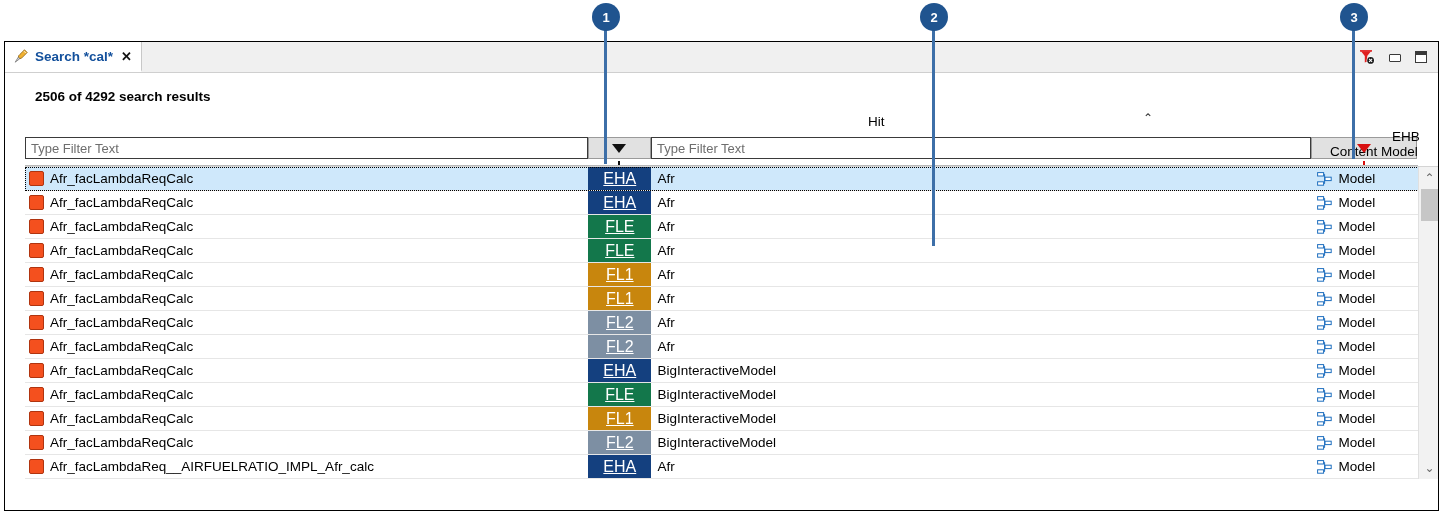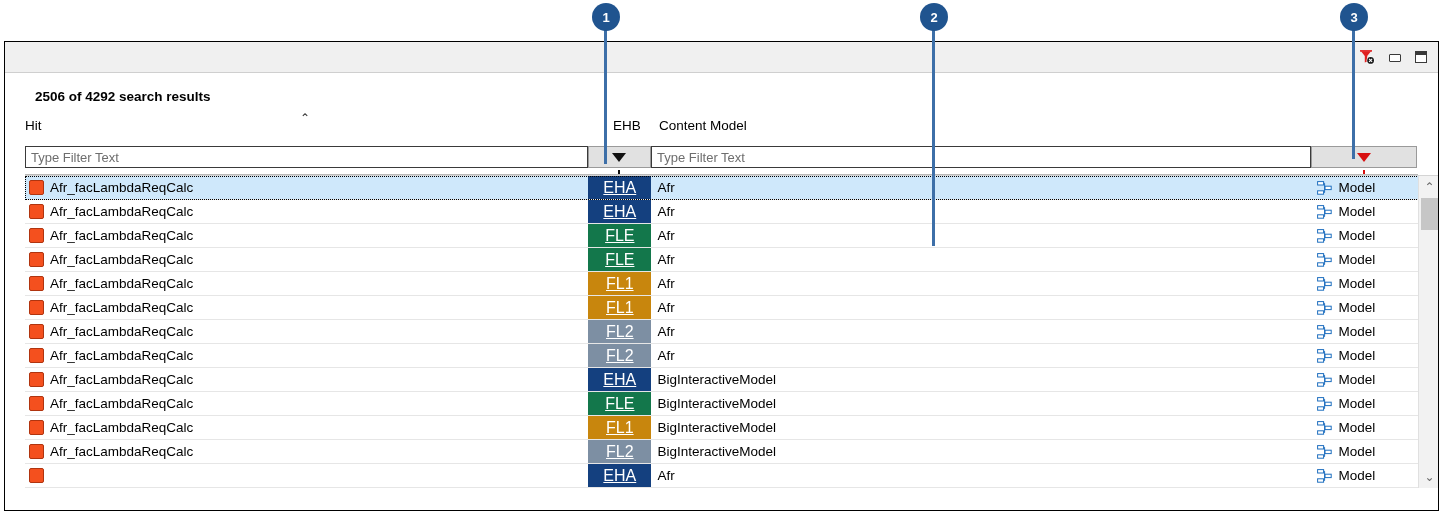--- a/index.html
+++ b/index.html
@@ -121,20 +121,21 @@
 
   .header-row{
     display:flex;
     align-items:flex-end;
     height:22px;
     margin-top:10px;
     padding-left:20px;
     box-sizing:border-box;
     font-size:13.5px;
     color:#000000;
+    flex-direction:column;
   }
   .header-cell{
     position:relative;
     box-sizing:border-box;
     height:22px;
     display:flex;align-items:center;
   }
   .sort-caret{
     position:absolute;
     left:275px;top:-2px;
@@ -142,21 +143,21 @@
     color:#333;
     line-height:1;
   }
 
   
   .filter-row{
     display:flex;
     padding-left:20px;
     box-sizing:border-box;
     height:22px;
-    margin-top:10px;
+    margin-top:1px;
   }
   .filter-input{
     box-sizing:border-box;
     height:22px;
     border:1px solid #3a3a3a;
     background:#ffffff;
     font-size:13px;
     color:#6e6e6e;
     padding:0 5px;
     display:flex;align-items:center;
@@ -278,20 +279,31 @@
     <div class="callout" style="left: 592px; top: 3px; background: rgb(32, 84, 143);">1</div>
     <div class="callout-line" style="left: 932px; top: 29px; height: 217px;"></div>
     <div class="callout" style="left: 920px; top: 3px; background: rgb(32, 84, 143);">2</div>
     <div class="callout-line" style="left: 1352px; top: 29px; height: 130px;"></div>
     <div class="callout" style="left: 1340px; top: 3px; background: rgb(32, 84, 143);">3</div>
   </div>
 
 <div class="window">
 
   <div class="tabbar">
+    <div class="tab">
+      <span class="icon-pin">
+        <svg width="16" height="16" viewBox="0 0 16 16">
+          <path d="M11.5 1.8 L14.2 4.5 L9.6 9.1 L8.5 10.2 L6.9 10.6 L5.4 9.1 L5.8 7.5 L6.9 6.4 Z" fill="#f0b030" stroke="#8a6110" stroke-width="0.8"></path>
+          <path d="M5.2 9.3 L6.7 10.8 L2.2 14.2 Z" fill="#d9d9d9" stroke="#666" stroke-width="0.7"></path>
+          <path d="M10.9 3.1 L12.9 5.1" stroke="#ffffff" stroke-width="1" opacity="0.8"></path>
+        </svg>
+      </span>
+      <span class="tab-label">Search *cal*</span>
+      <span class="tab-close">✕</span>
+    </div>
     <div class="tab-filler"></div>
     <div class="tabbar-tools">
       <span style="display:flex;align-items:center;">
         <svg width="18" height="16" viewBox="0 0 18 16">
           <path d="M3 2.2 H13 L9.2 7.0 V12.4 L6.8 13.6 V7.0 Z" fill="#e02020"></path>
           <rect x="2" y="1.1" width="12" height="1.6" fill="#e02020"></rect>
           <circle cx="12.6" cy="11.4" r="4" fill="#ffffff"></circle>
           <circle cx="12.6" cy="11.4" r="3.4" fill="#1a1a1a"></circle>
           <path d="M11.1 9.9 L14.1 12.9 M14.1 9.9 L11.1 12.9" stroke="#ffffff" stroke-width="1.1"></path>
         </svg>
@@ -596,20 +608,21 @@
               <rect x="0.6" y="9.8" width="6" height="3.4" fill="#ffffff" stroke="#1f6fbf" stroke-width="1"></rect>
               <path d="M6.8 2.3 H7.6 V11.5 H6.8 M7.6 6.9 H8" stroke="#1f6fbf" stroke-width="1" fill="none"></path>
             </svg></span>
           <span>Model</span>
         </div>
         <div class="cell cell-scroll"></div>
       </div>
       <div class="row">
         <div class="cell cell-hit">
           <span class="sq-icon" style="background: rgb(244, 80, 30);"></span>
+          <span>Afr_facLambdaReq__AIRFUELRATIO_IMPL_Afr_calc</span>
         </div>
         <div class="cell cell-ehb" style="background: rgb(20, 64, 127);">
           <span>EHA</span>
         </div>
         <div class="cell cell-ctx">
           <span>Afr</span>
         </div>
         <div class="cell cell-type">
           <span class="model-icon"><svg width="15" height="14" viewBox="0 0 15 14">
               <rect x="0.6" y="0.6" width="6" height="3.4" fill="#ffffff" stroke="#1f6fbf" stroke-width="1"></rect>

